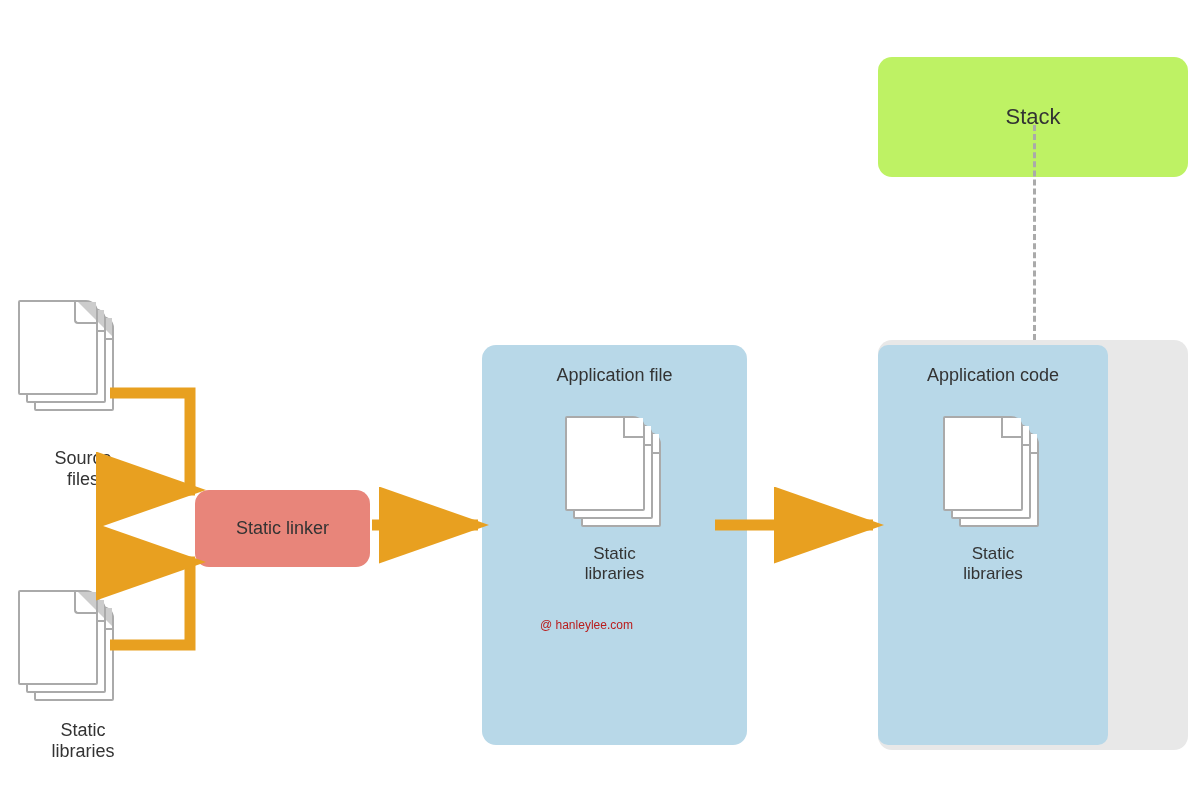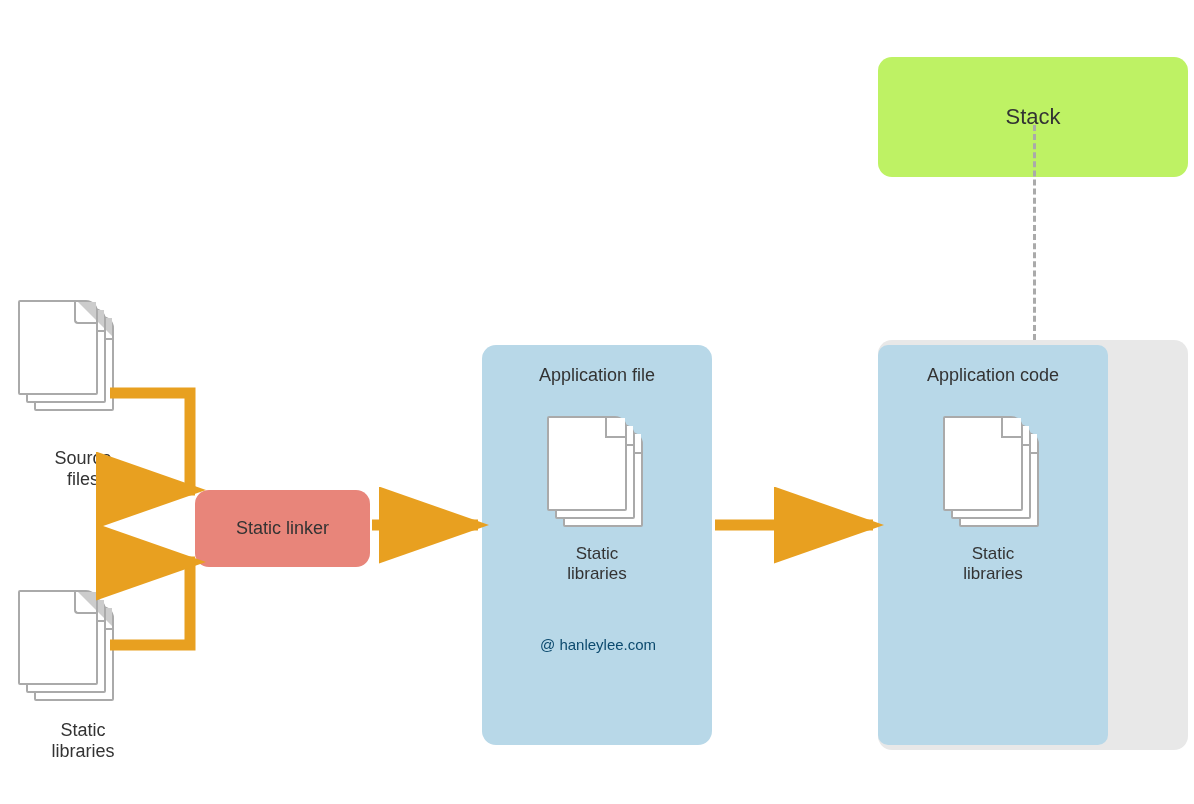--- a/index.html
+++ b/index.html
@@ -91,21 +91,21 @@
       justify-content: center;
       font-size: 18px;
       color: #333;
     }
 
     
     .app-file-box {
       position: absolute;
       left: 482px;
       top: 345px;
-      width: 230px;
+      width: 265px;
       height: 400px;
       background: #b8d8e8;
       border-radius: 14px;
       display: flex;
       flex-direction: column;
       align-items: center;
       padding-top: 18px;
     }
 
     
@@ -198,24 +198,24 @@
     }
 
     
     svg.arrow-svg {
       position: absolute;
       overflow: visible;
     }
 
     .watermark {
       position: absolute;
-      bottom: 151px;
+      bottom: 172px;
       left: 540px;
-      font-size: 15px;
-      color: #0c4a6e;
+      font-size: 12px;
+      color: #b91c1c;
       pointer-events: none;
     }
 
     .box-title {
       font-size: 18px;
       color: #333;
       text-align: center;
       margin-top: 2px;
     }
 

